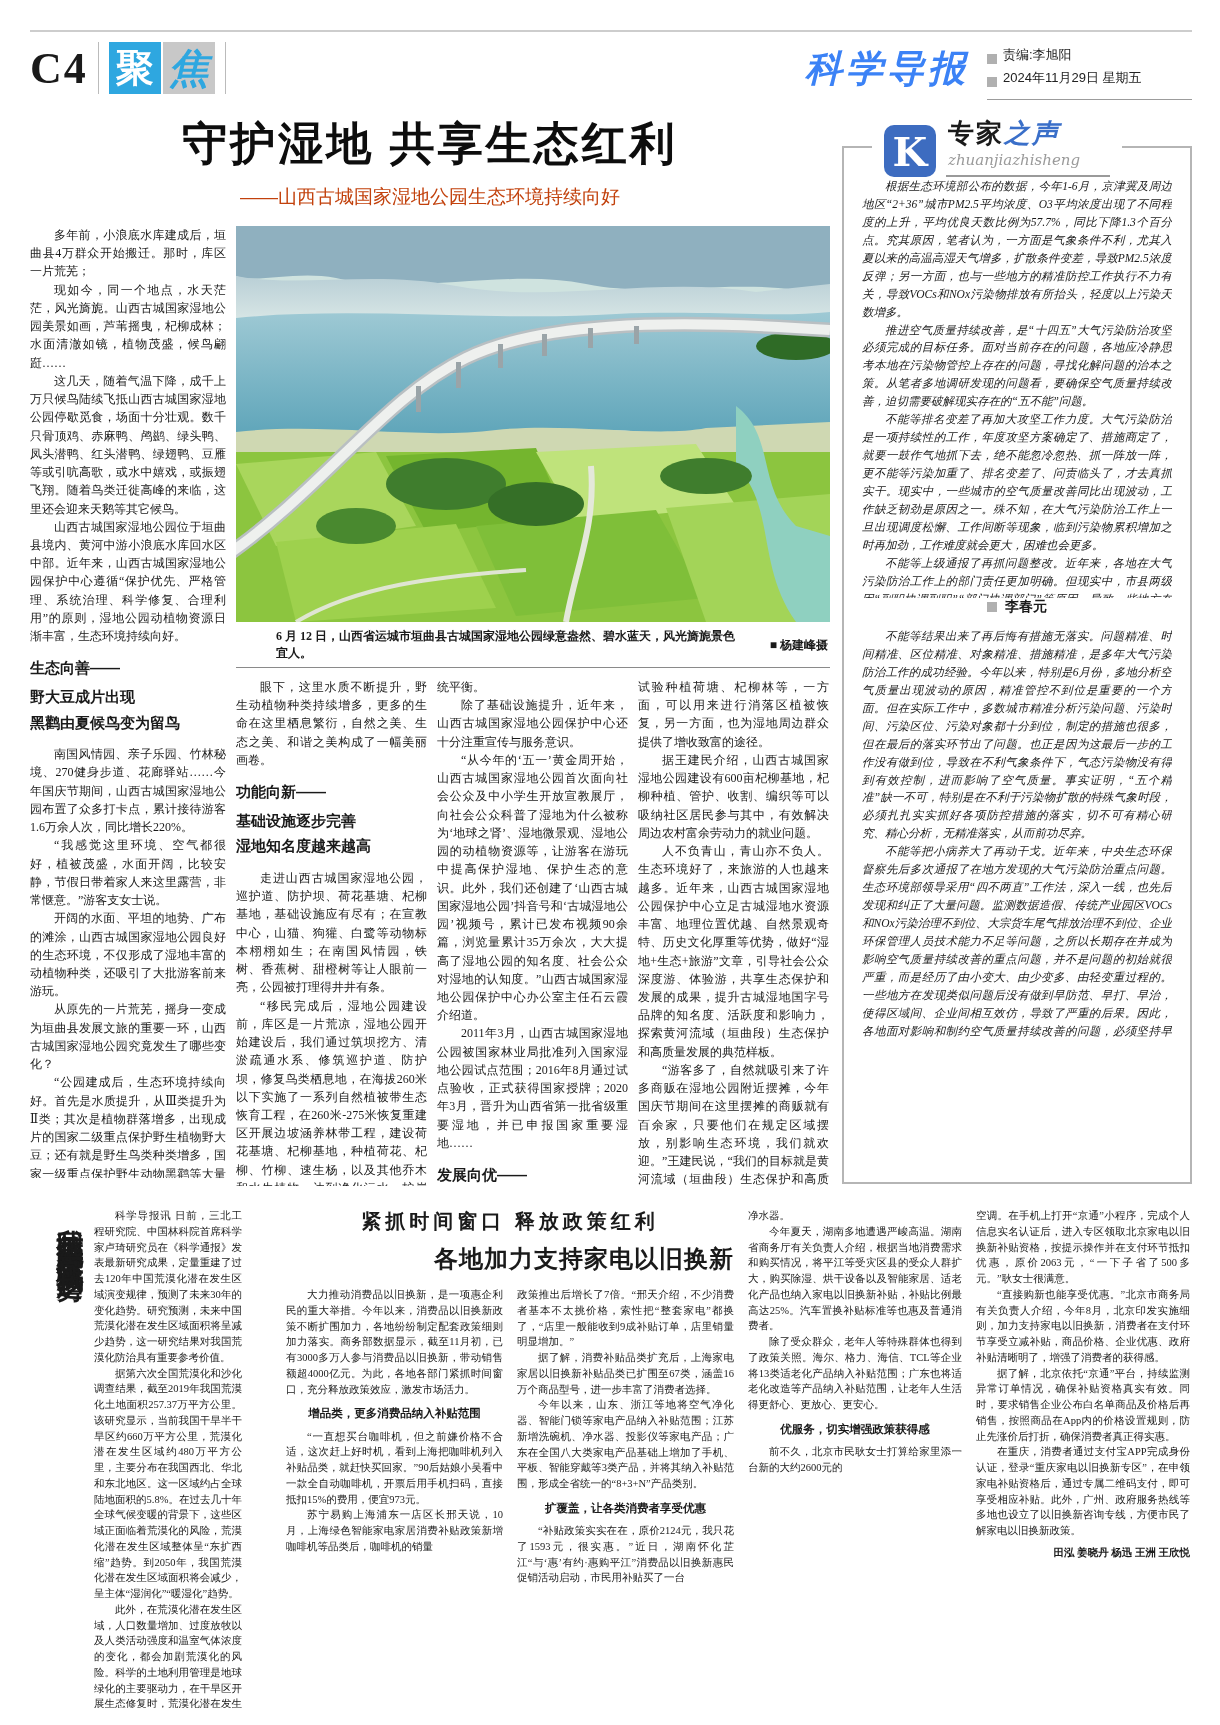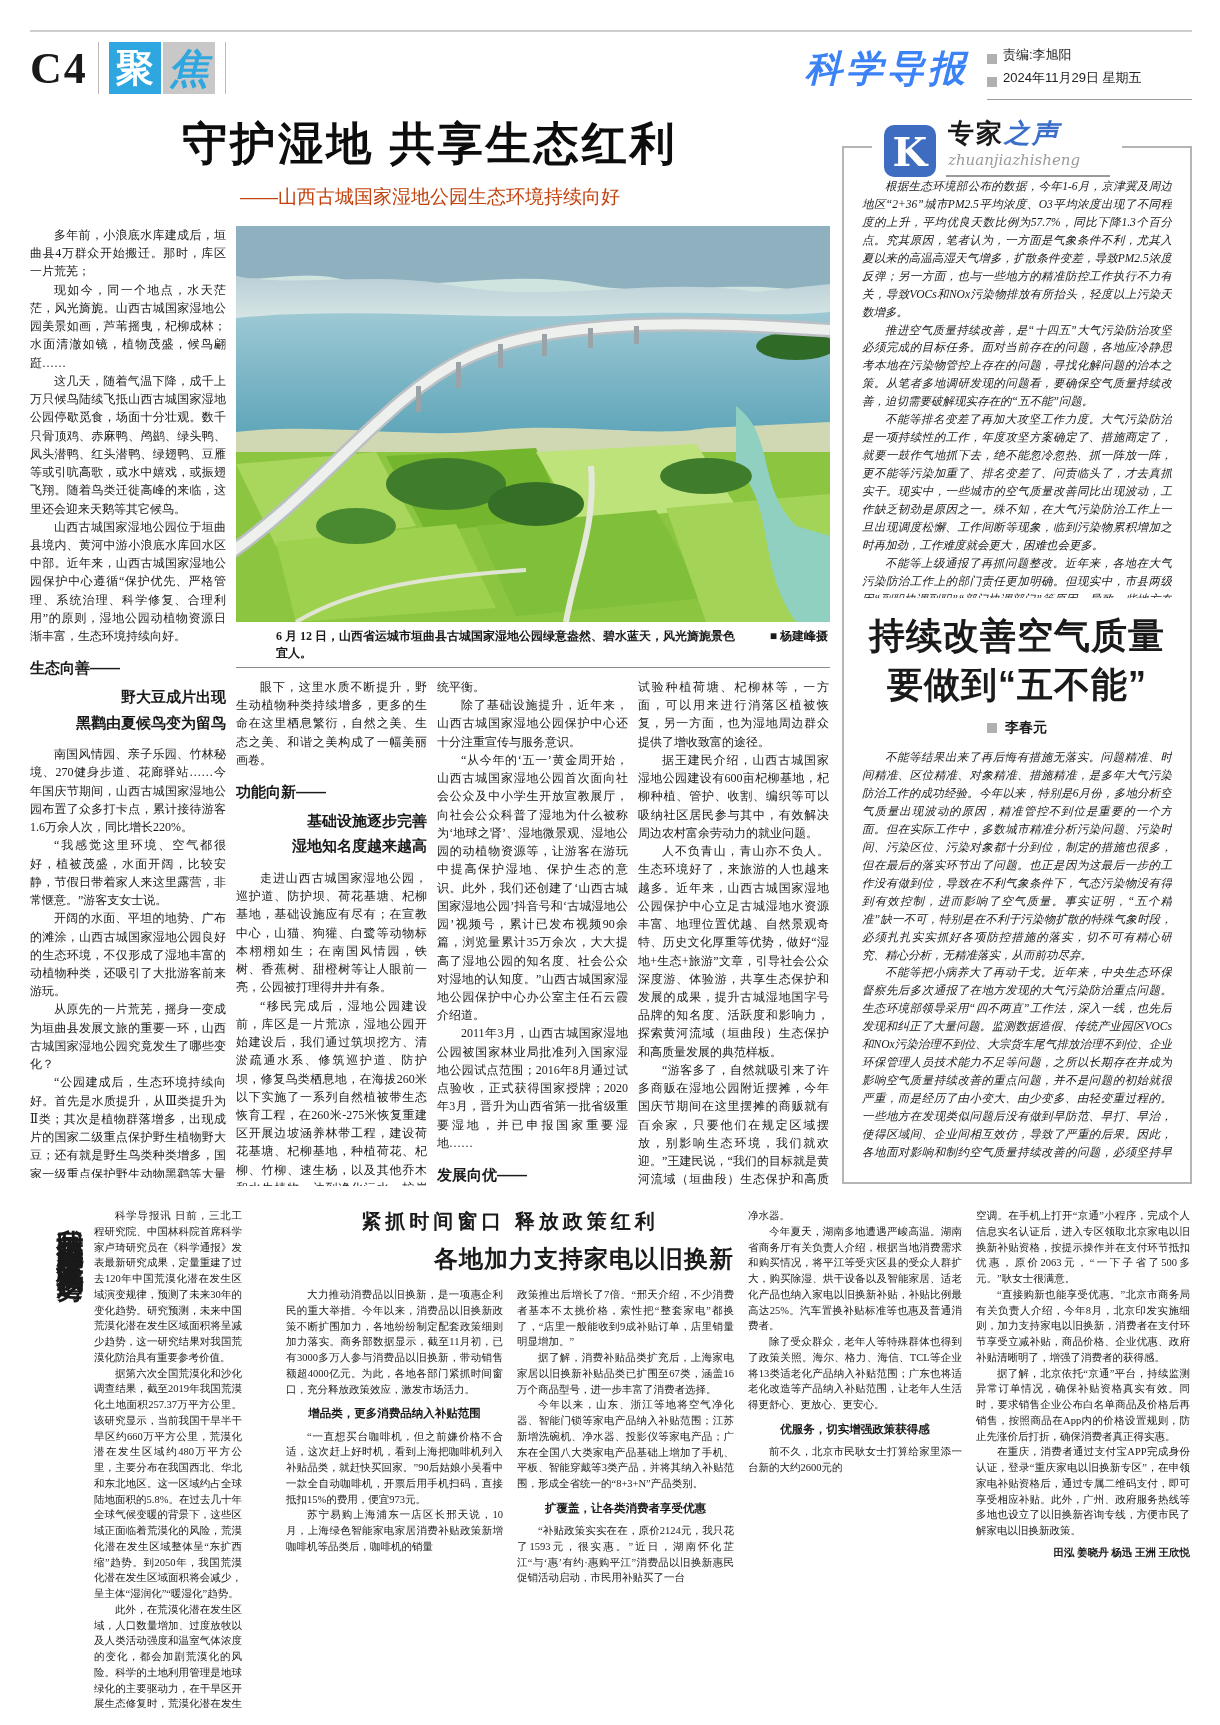--- a/index.html
+++ b/index.html
@@ -31,27 +31,27 @@
   .main-left { width:800px; }
   h1.head { text-align:center; font-family:"Liberation Sans","DejaVu Sans",sans-serif; font-weight:700;
             font-size:45px; letter-spacing:3px; color:#0d0d0d; margin-top:8px; }
   .subhead { text-align:center; font-family:"Liberation Sans",sans-serif; font-size:19px; color:#c2410c; margin:10px 0 16px; }
   .cols-wrap { display:flex; gap:10px; }
   .mcol { font-size:12px; line-height:1.52; text-align:justify; overflow:hidden; }
   .mcol p { text-indent:2em; }
   .col1 { width:196px; height:952px; }
   .right-stack { width:594px; }
   .photo-box { width:594px; height:396px; overflow:hidden; }
-  .caption { display:flex; gap:23px; align-items:flex-start; font-size:12px; font-weight:bold;
+  .caption { display:flex; gap:23px; align-items:center; font-size:12px; font-weight:bold;
              padding:6px 2px 5px 40px; border-bottom:1px solid #8a8a8a; }
   .caption .credit { white-space:nowrap; font-weight:bold; }
   .three-cols { display:flex; gap:10px; margin-top:10px; }
   .tcol { width:191px; height:508px; }
   .kicker { font-family:"Liberation Sans",sans-serif; font-weight:bold; font-size:15px; margin:12px 0 4px; text-indent:0 !important; }
-  .kline { font-family:"Liberation Sans",sans-serif; font-weight:bold; font-size:15px; text-align:right; text-indent:0 !important; line-height:1.7; }
+  .kline { font-family:"Liberation Sans",sans-serif; font-weight:bold; font-size:15px; text-align:left; text-indent:0 !important; line-height:1.7; }
   .kgap { height:10px; }
 
   
   .expert { width:362px; margin-left:12px; position:relative; padding-top:40px; }
   .expert-box { border:2px solid #b5b5b5; height:1038px; padding:30px 18px 10px; position:relative; background:#fff; }
   .expert-head { position:absolute; top:-32px; left:28px; background:#fff; padding:0 12px; display:flex; gap:10px; align-items:flex-end; }
   .k-logo { width:52px; height:52px; background:#3d6cc0; border-radius:10px; color:#fff; font-size:40px; font-weight:bold;
             font-family:"DejaVu Serif",serif; display:flex; align-items:center; justify-content:center; }
   .eh-text { border-bottom:2px solid #9a9a9a; padding:0 30px 6px 2px; }
   .eh-title { font-size:26px; font-weight:bold; letter-spacing:2px; }
@@ -242,24 +242,20 @@
           </div>
         </div>
 
         <div class="ebody e-intro">
           <p>根据生态环境部公布的数据，今年1-6月，京津冀及周边地区“2+36”城市PM2.5平均浓度、O3平均浓度出现了不同程度的上升，平均优良天数比例为57.7%，同比下降1.3个百分点。究其原因，笔者认为，一方面是气象条件不利，尤其入夏以来的高温高湿天气增多，扩散条件变差，导致PM2.5浓度反弹；另一方面，也与一些地方的精准防控工作执行不力有关，导致VOCs和NOx污染物排放有所抬头，轻度以上污染天数增多。</p>
           <p>推进空气质量持续改善，是“十四五”大气污染防治攻坚必须完成的目标任务。面对当前存在的问题，各地应冷静思考本地在污染物管控上存在的问题，寻找化解问题的治本之策。从笔者多地调研发现的问题看，要确保空气质量持续改善，迫切需要破解现实存在的“五不能”问题。</p>
           <p>不能等排名变差了再加大攻坚工作力度。大气污染防治是一项持续性的工作，年度攻坚方案确定了、措施商定了，就要一鼓作气地抓下去，绝不能忽冷忽热、抓一阵放一阵，更不能等污染加重了、排名变差了、问责临头了，才去真抓实干。现实中，一些城市的空气质量改善同比出现波动，工作缺乏韧劲是原因之一。殊不知，在大气污染防治工作上一旦出现调度松懈、工作间断等现象，临到污染物累积增加之时再加劲，工作难度就会更大，困难也会更多。</p>
           <p>不能等上级通报了再抓问题整改。近年来，各地在大气污染防治工作上的部门责任更加明确。但现实中，市县两级因“副职协调副职”“部门协调部门”等原因，导致一些地方在工作衔接上存在“张不开嘴”“不愿揭短”“不真讲评”等问题，致使牵头部门的工作难以顺畅开展，很多现实存在的污染问题难以在本级解决。有的城市要等上级督导组来揭疤亮丑，才能解决问题。</p>
         </div>
 
-        <h2 class="ehead">
-          <span>持续改善空气质量</span><br>
-          <span>要做到“五不能”</span>
-        </h2>
         <div class="e-byline">
           <span class="sq"></span>
           <span>李春元</span>
         </div>
 
         <div class="ebody e-rest">
           <p>不能等结果出来了再后悔有措施无落实。问题精准、时间精准、区位精准、对象精准、措施精准，是多年大气污染防治工作的成功经验。今年以来，特别是6月份，多地分析空气质量出现波动的原因，精准管控不到位是重要的一个方面。但在实际工作中，多数城市精准分析污染问题、污染时间、污染区位、污染对象都十分到位，制定的措施也很多，但在最后的落实环节出了问题。也正是因为这最后一步的工作没有做到位，导致在不利气象条件下，气态污染物没有得到有效控制，进而影响了空气质量。事实证明，“五个精准”缺一不可，特别是在不利于污染物扩散的特殊气象时段，必须扎扎实实抓好各项防控措施的落实，切不可有精心研究、精心分析，无精准落实，从而前功尽弃。</p>
           <p>不能等把小病养大了再动干戈。近年来，中央生态环保督察先后多次通报了在地方发现的大气污染防治重点问题。生态环境部领导采用“四不两直”工作法，深入一线，也先后发现和纠正了大量问题。监测数据造假、传统产业园区VOCs和NOx污染治理不到位、大宗货车尾气排放治理不到位、企业环保管理人员技术能力不足等问题，之所以长期存在并成为影响空气质量持续改善的重点问题，并不是问题的初始就很严重，而是经历了由小变大、由少变多、由轻变重过程的。一些地方在发现类似问题后没有做到早防范、早打、早治，使得区域间、企业间相互效仿，导致了严重的后果。因此，各地面对影响和制约空气质量持续改善的问题，必须坚持早防、早治的决心，形成联手协同、抓小防大的工作机制。</p>
 
         </div>

